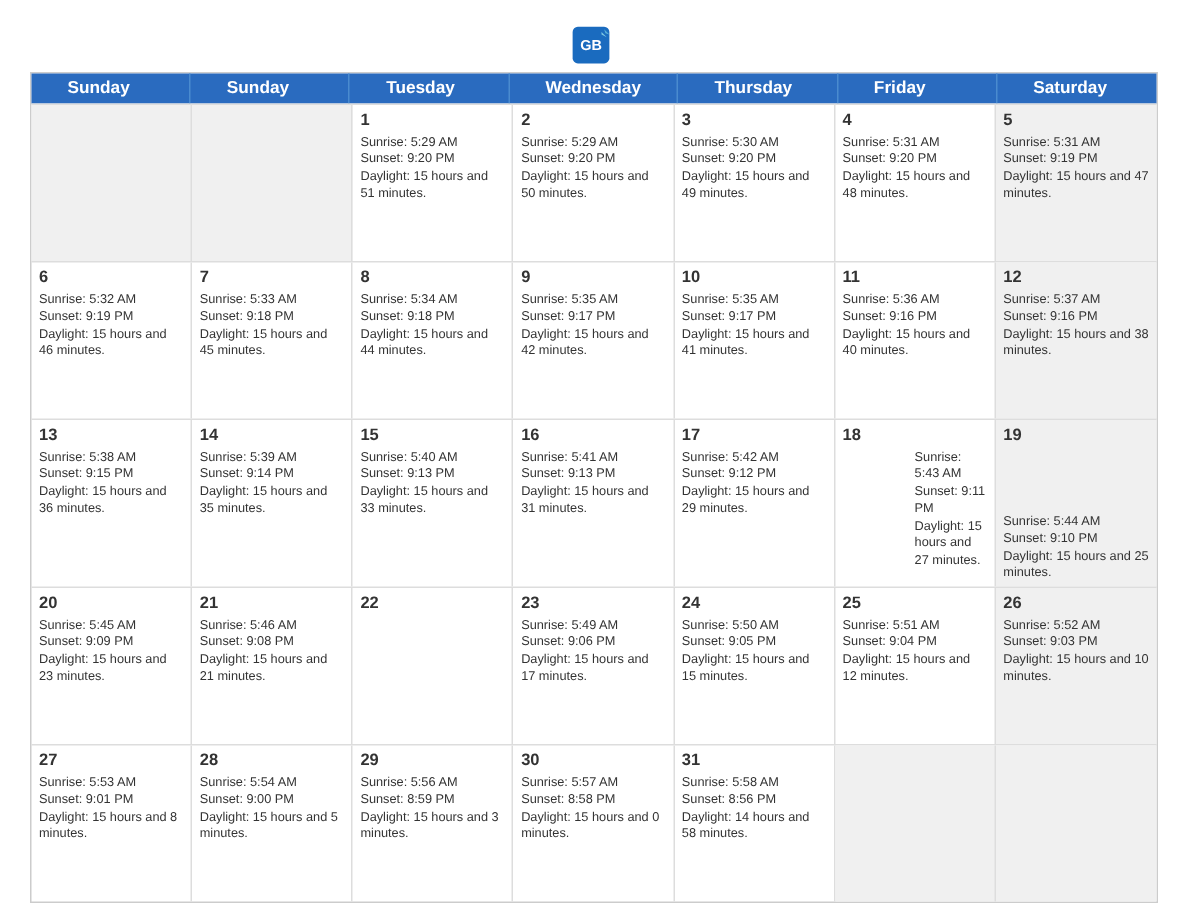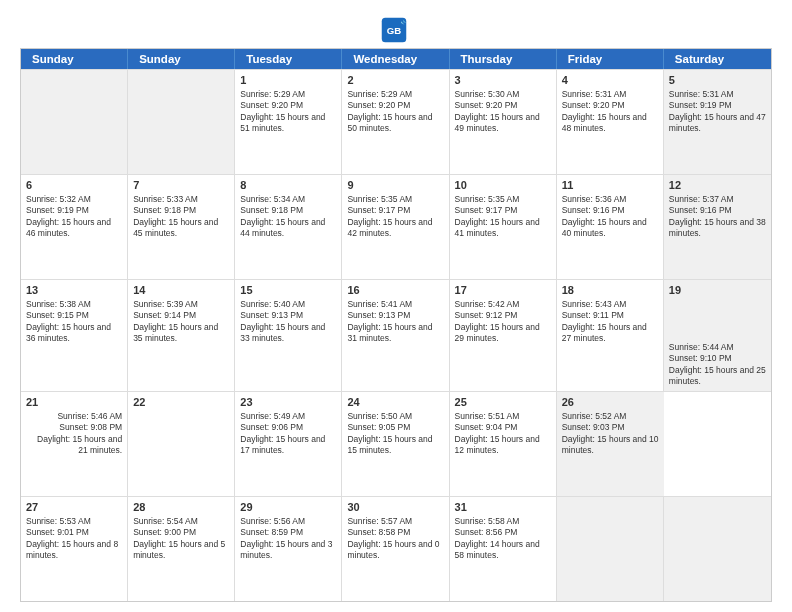--- a/index.html
+++ b/index.html
@@ -63,21 +63,21 @@
     }
     .cal-header {
       display: grid;
       grid-template-columns: repeat(7, 1fr);
       background: #2a6bbf;
     }
     .cal-header-cell {
       color: #fff;
       font-weight: bold;
       font-size: 11.5px;
-      padding: 4px 11px;
+      padding: 4px 24px;
       border-right: 1px solid #4a8bcf;
       text-align: left;
     }
     .cal-header-cell:last-child { border-right: none; }
     .cal-body {
       flex: 1;
       display: flex;
       flex-direction: column;
     }
     .cal-row {
@@ -249,35 +249,41 @@
 Daylight: 15 hours and 31 minutes.</div>
           </div>
           <div class="cal-cell">
             <span class="day-num">17</span>
             <div class="cell-text" style="white-space: pre-wrap;">Sunrise: 5:42 AM
 Sunset: 9:12 PM
 Daylight: 15 hours and 29 minutes.</div>
           </div>
           <div class="cal-cell">
             <span class="day-num">18</span>
-            <div class="cell-text" style="white-space: pre-wrap;">Sunrise: 5:43 AM
+            <div class="cell-text" style="white-space: pre-wrap; margin-left: 48px;">Sunrise: 5:43 AM
 Sunset: 9:11 PM
 Daylight: 15 hours and 27 minutes.</div>
           </div>
           <div class="cal-cell shaded">
             <span class="day-num">19</span>
             <div class="cell-text" style="white-space: pre-wrap; margin-top: 44px;">Sunrise: 5:44 AM
 Sunset: 9:10 PM
 Daylight: 15 hours and 25 minutes.</div>
           </div>
         </div>
         <div class="cal-row">
           <div class="cal-cell">
+            <span class="day-num">20</span>
+            <div class="cell-text" style="white-space: pre-wrap;">Sunrise: 5:45 AM
+Sunset: 9:09 PM
+Daylight: 15 hours and 23 minutes.</div>
+          </div>
+          <div class="cal-cell">
             <span class="day-num">21</span>
-            <div class="cell-text" style="white-space: pre-wrap; text-align: right;">Sunrise: 5:46 AM
+            <div class="cell-text" style="white-space: pre-wrap;">Sunrise: 5:46 AM
 Sunset: 9:08 PM
 Daylight: 15 hours and 21 minutes.</div>
           </div>
           <div class="cal-cell">
             <span class="day-num">22</span>
           </div>
           <div class="cal-cell">
             <span class="day-num">23</span>
             <div class="cell-text" style="white-space: pre-wrap;">Sunrise: 5:49 AM
 Sunset: 9:06 PM

